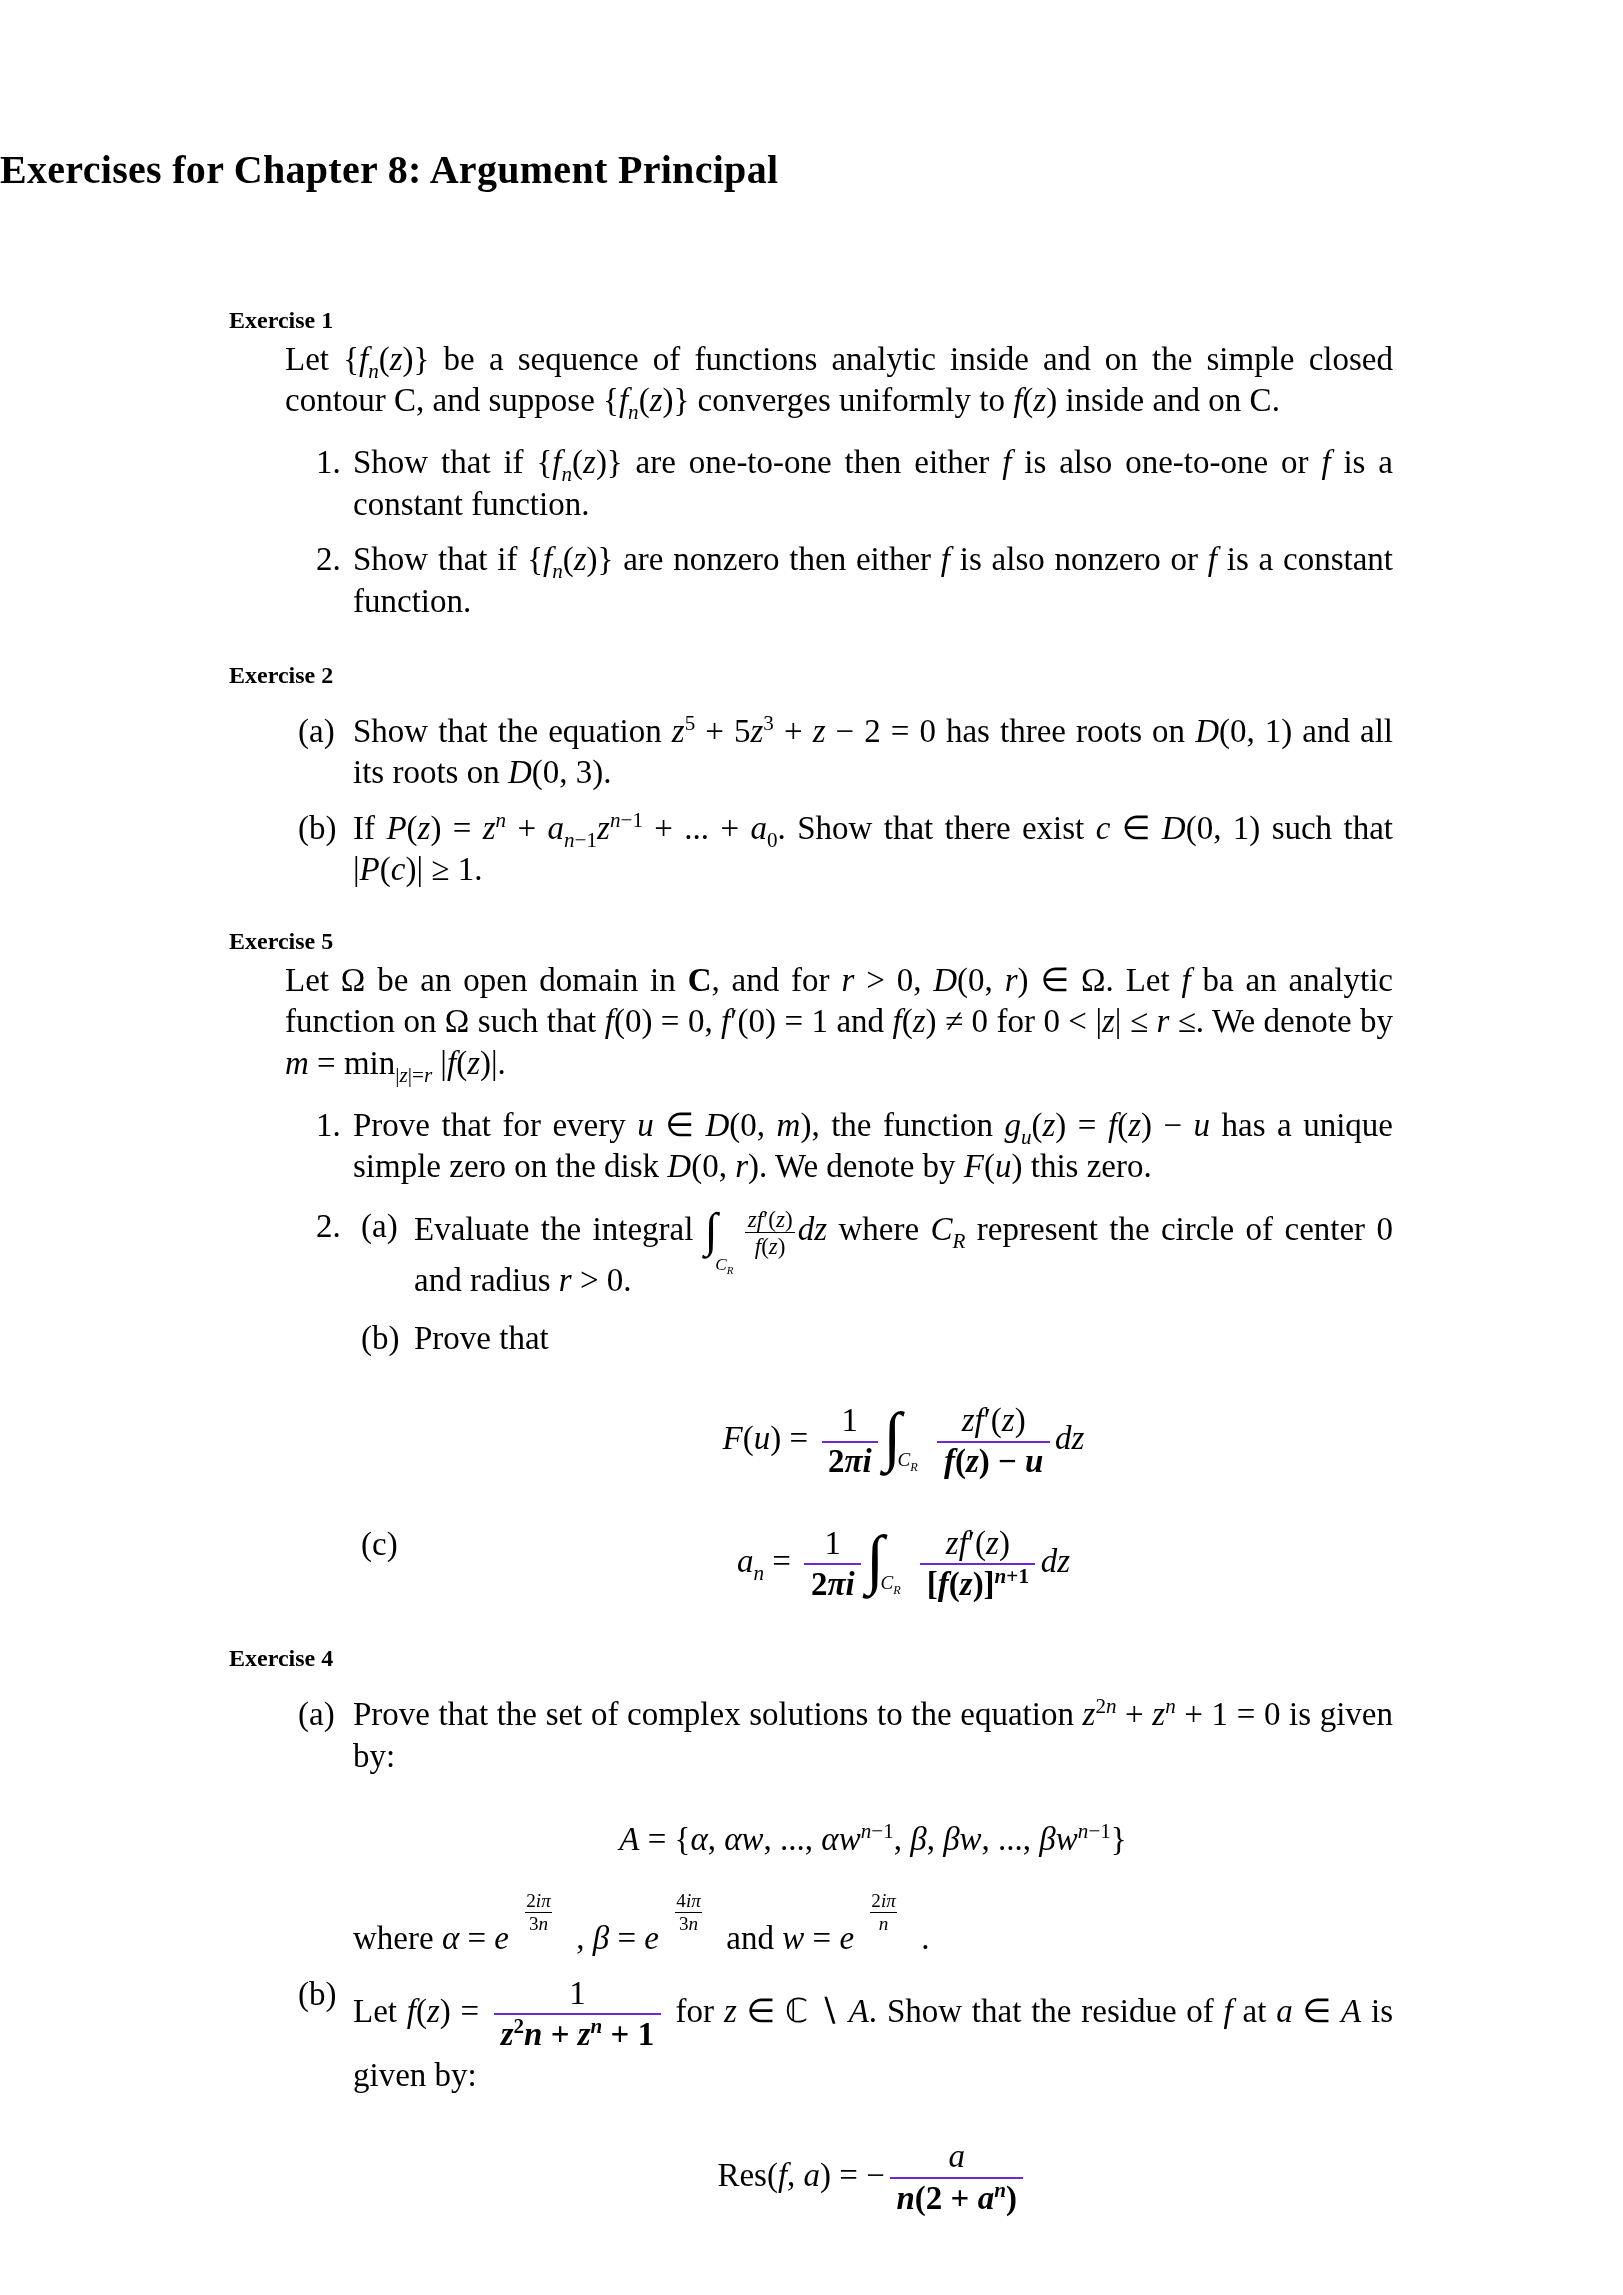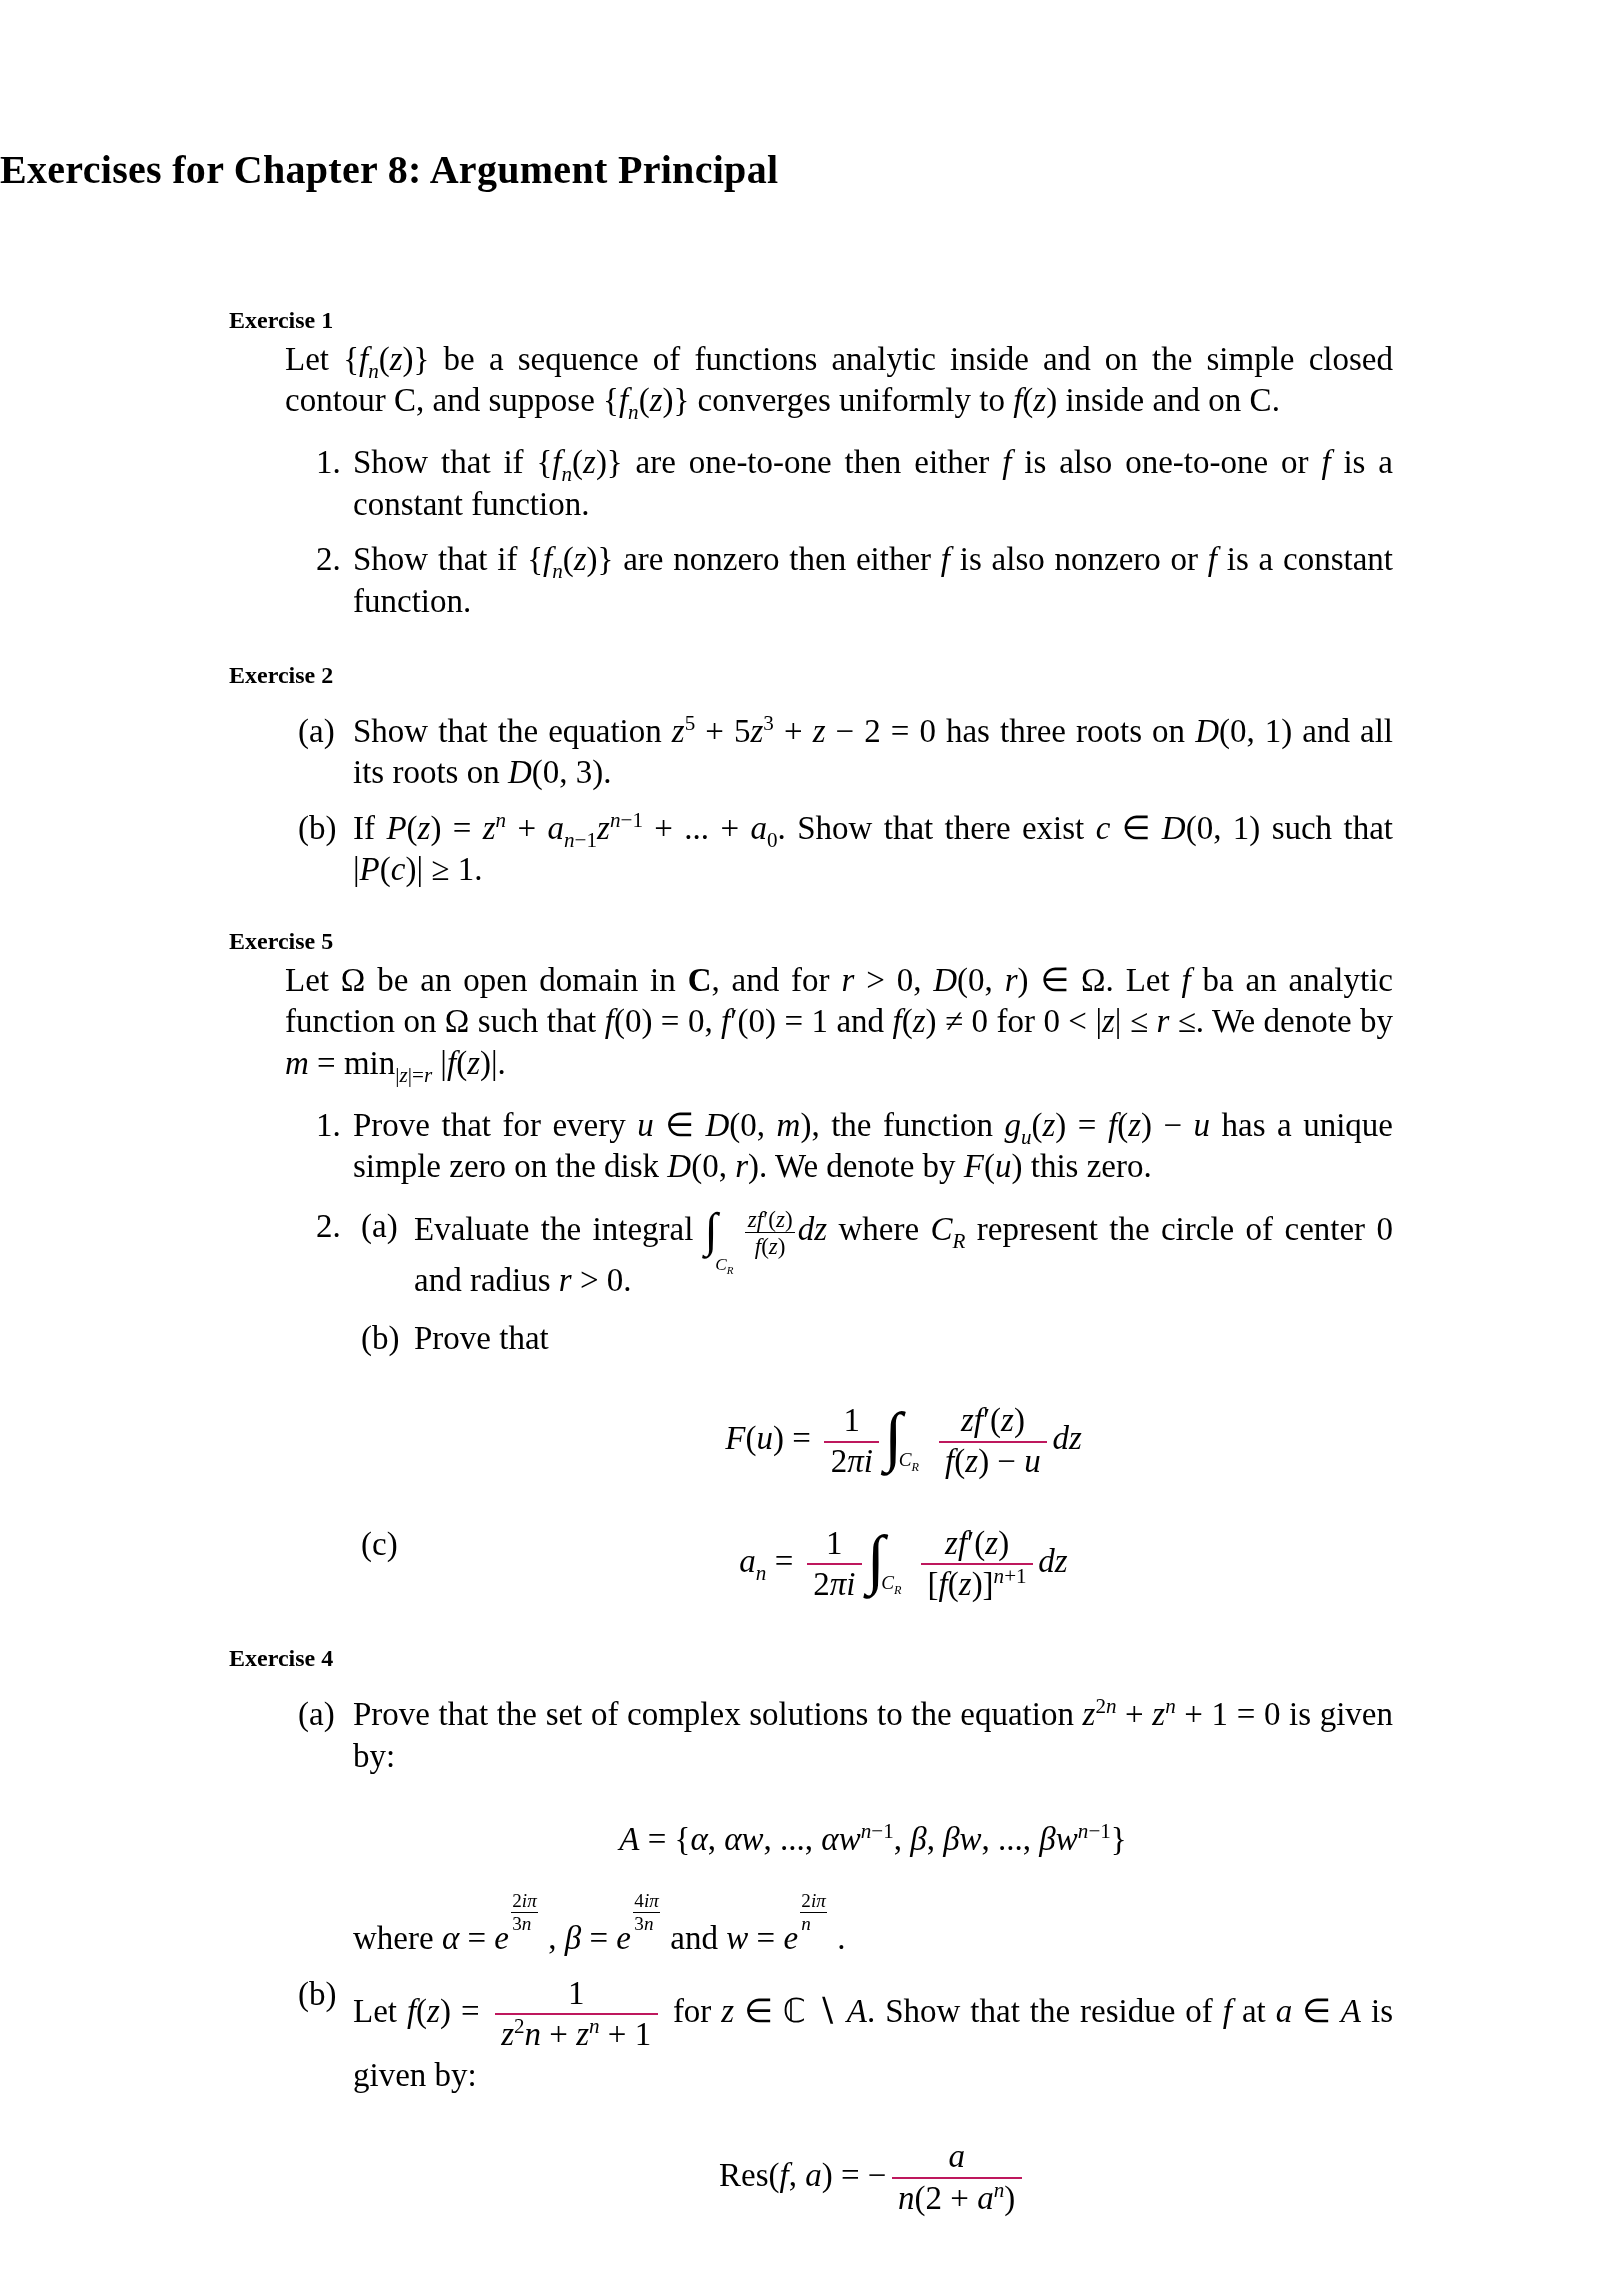--- a/index.html
+++ b/index.html
@@ -42,27 +42,27 @@
   .whereline { margin-top:30px; }
 
   
   i { font-style:italic; }
   sup { font-size:64%; line-height:0; }
   sub { font-size:64%; line-height:0; }
   sup i, sub i { font-size:100%; }
 
   .frac { display:inline-block; vertical-align:middle; text-align:center; line-height:1.15; margin:0 5.2px; }
   .frac > span { display:block; padding:0.7px 6.5px; }
-  .frac > span + span { border-top:2px solid #be185d; }
+  .frac > span + span { border-top:2px solid #6d28d9;font-weight:bold; }
 
   .ifrac { display:inline-block; vertical-align:middle; text-align:center; font-size:70%; line-height:1.15; margin:0 2.6px; }
   .ifrac > span { display:block; padding:0 2.6px; }
   .ifrac > span + span { border-top:1.3px solid #000; }
 
-  .sfrac { display:inline-block; vertical-align:19.6px; font-size:58%; line-height:1.12; margin:0 2px; }
+  .sfrac { display:inline-block; vertical-align:19.6px; text-align:center; font-size:58%; line-height:1.12; margin:0 16px; }
   .sfrac > span { display:block; padding:0 1.3px; }
   .sfrac > span + span { border-top:1.3px solid #000; }
 
   .bigint { font-size:200%; line-height:0; vertical-align:middle; position:relative; top:-5.2px; }
   .bigintsub { font-size:58%; position:relative; top:17px; left:-3.9px; margin-right:10.5px; }
 
   .inlint { font-size:145%; line-height:0; vertical-align:middle; position:relative; top:-2.6px; }
   .inlintsub { font-size:52%; position:relative; top:30px; left:-2.6px; margin-right:6.5px; }
 
   .sumbig { font-size:150%; line-height:0; vertical-align:middle; position:relative; top:-2.6px; }

